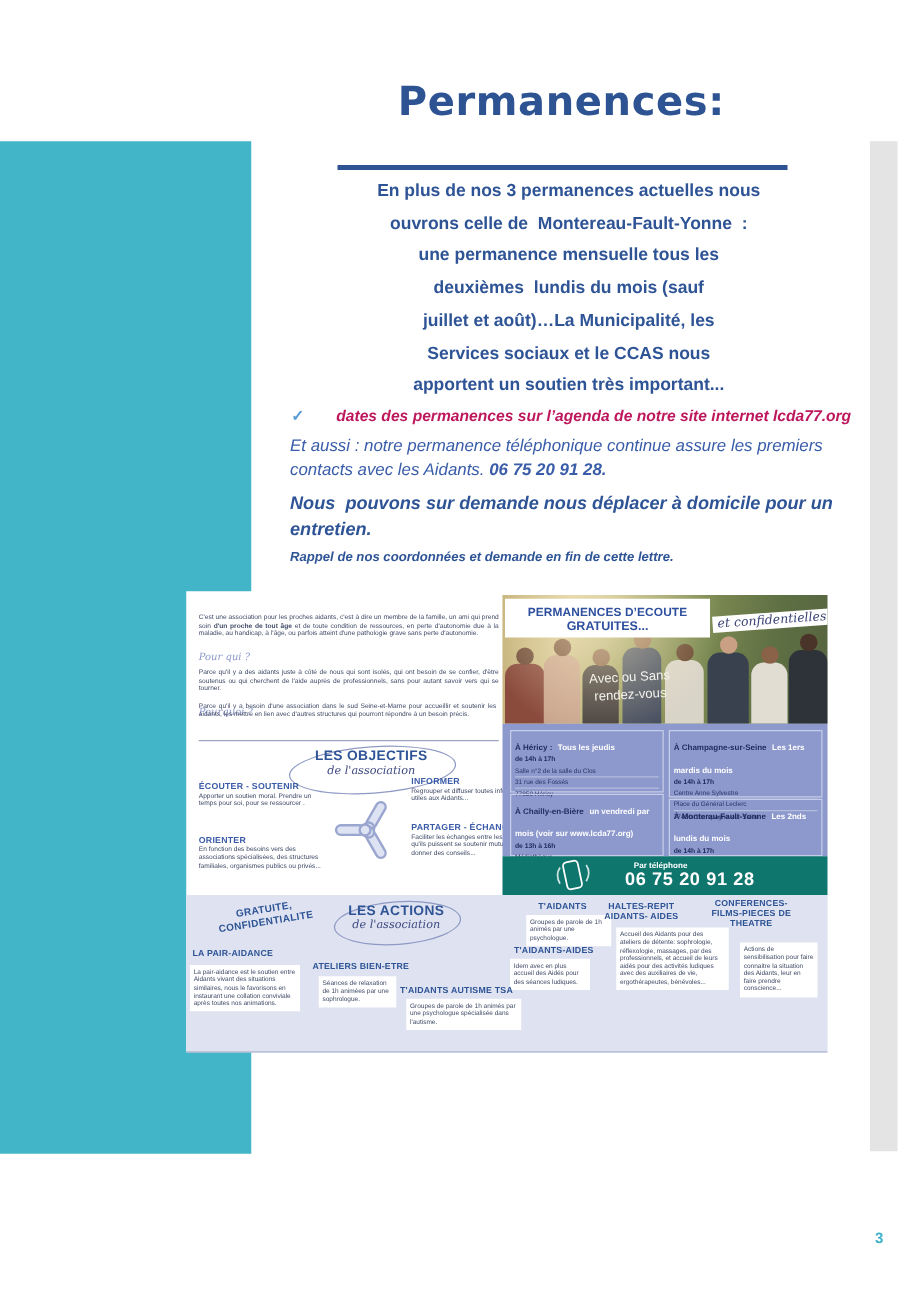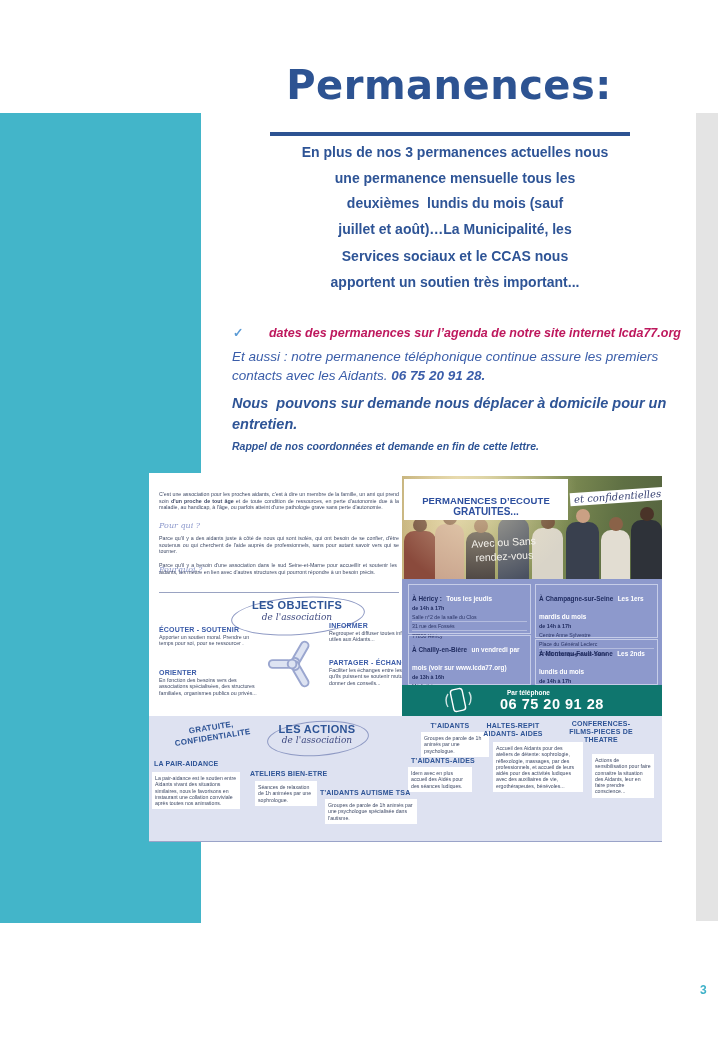--- a/index.html
+++ b/index.html
@@ -7,21 +7,21 @@
        font-family:"Liberation Sans",sans-serif;overflow:hidden;}
   .abs{position:absolute;}
 
   
   .teal-band{position:absolute;left:0;top:113px;width:201px;height:810px;background:#43b5c9;}
   .gray-band{position:absolute;left:696px;top:113px;width:22px;height:808px;background:#e4e4e4;}
   .page-num{position:absolute;left:700px;top:983px;font-size:12px;color:#3eb1c8;font-weight:bold;}
 
   
   .title{position:absolute;left:229px;top:62px;width:440px;margin:0;text-align:center;
-         font-family:"DejaVu Sans",sans-serif;font-weight:800;font-size:40px;color:#2d5392;
+         font-family:"DejaVu Sans",sans-serif;font-weight:800;font-size:32px;color:#2d5392;
          letter-spacing:0.5px;}
   .title-underline{position:absolute;left:270px;top:132px;width:360px;height:4px;background:#2d5392;}
 
   
   .intro{position:absolute;left:235px;top:140px;width:440px;text-align:center;
          font-weight:bold;font-size:14px;line-height:25.5px;color:#2e5496;}
   .intro div{white-space:pre-wrap;}
   .intro div:nth-child(5){margin-top:2px;}
 
   
@@ -65,21 +65,21 @@
   .person{background:var(--shirt);}
   .person:nth-of-type(1){left:2px;width:32px;height:48px;--shirt:#8a4a3c;--skin:#6e4a38;}
   .person:nth-of-type(2){left:33px;width:29px;height:55px;--shirt:#caa58e;--skin:#7c563f;}
   .person:nth-of-type(3){left:64px;width:29px;height:47px;--shirt:#463f3d;--skin:#8a6248;}
   .person:nth-of-type(4){left:96px;width:31px;height:61px;--shirt:#4a5161;--skin:#9b7454;}
   .person:nth-of-type(5){left:130px;width:31px;height:51px;--shirt:#d9d4c8;--skin:#6b4a33;}
   .person:nth-of-type(6){left:164px;width:33px;height:57px;--shirt:#39404e;--skin:#caa084;}
   .person:nth-of-type(7){left:199px;width:29px;height:49px;--shirt:#e2ddd2;--skin:#8a6248;}
   .person:nth-of-type(8){left:229px;width:31px;height:59px;--shirt:#2e3239;--skin:#4a3328;}
 
-  .headline-box{position:absolute;left:2px;top:3px;width:160px;background:#ffffff;padding:16px 2px 3px;
+  .headline-box{position:absolute;left:2px;top:3px;width:160px;background:#ffffff;padding:6px 2px 3px;
                 text-align:center;z-index:3;}
   .headline-1{font-size:9.5px;font-weight:bold;color:#2d4f9e;letter-spacing:.1px;}
   .headline-2{font-size:10px;font-weight:bold;color:#2d4f9e;}
   .confidential{position:absolute;left:168px;top:14px;background:#ffffff;padding:1px 4px;z-index:3;
                 font-family:"DejaVu Serif",serif;font-style:italic;font-size:10px;color:#3a4474;
                 transform:rotate(-4deg);white-space:nowrap;}
   .walkin{position:absolute;left:42px;top:60px;width:120px;z-index:3;color:#f4f2ec;
           font-size:10.5px;line-height:13.5px;text-align:center;transform:rotate(-3deg);white-space:pre-line;}
 
   
@@ -114,20 +114,21 @@
 <div class="page">
 
   <div class="teal-band"></div>
   <div class="gray-band"></div>
 
   <h1 class="title">Permanences:</h1>
   <div class="title-underline"></div>
 
   <div class="intro">
     <div>En plus de nos 3 permanences actuelles nous</div>
+    <div>ouvrons celle de  Montereau-Fault-Yonne  :</div>
     <div>une permanence mensuelle tous les</div>
     <div>deuxièmes  lundis du mois (sauf</div>
     <div>juillet et août)…La Municipalité, les</div>
     <div>Services sociaux et le CCAS nous</div>
     <div>apportent un soutien très important...</div>
   </div>
 
   <div class="agenda">
     <span class="check">✓</span>
     <span class="agenda-text">dates des permanences sur l’agenda de notre site internet lcda77.org</span>

